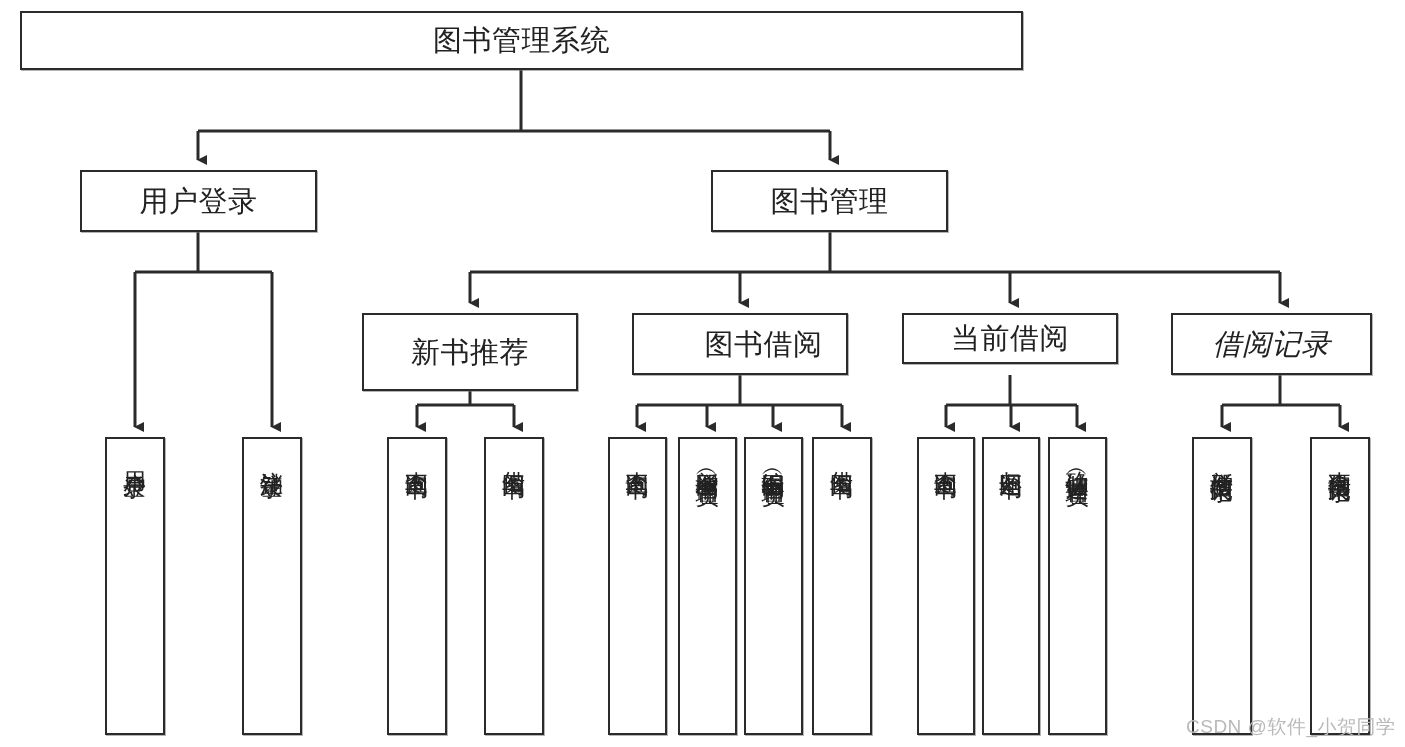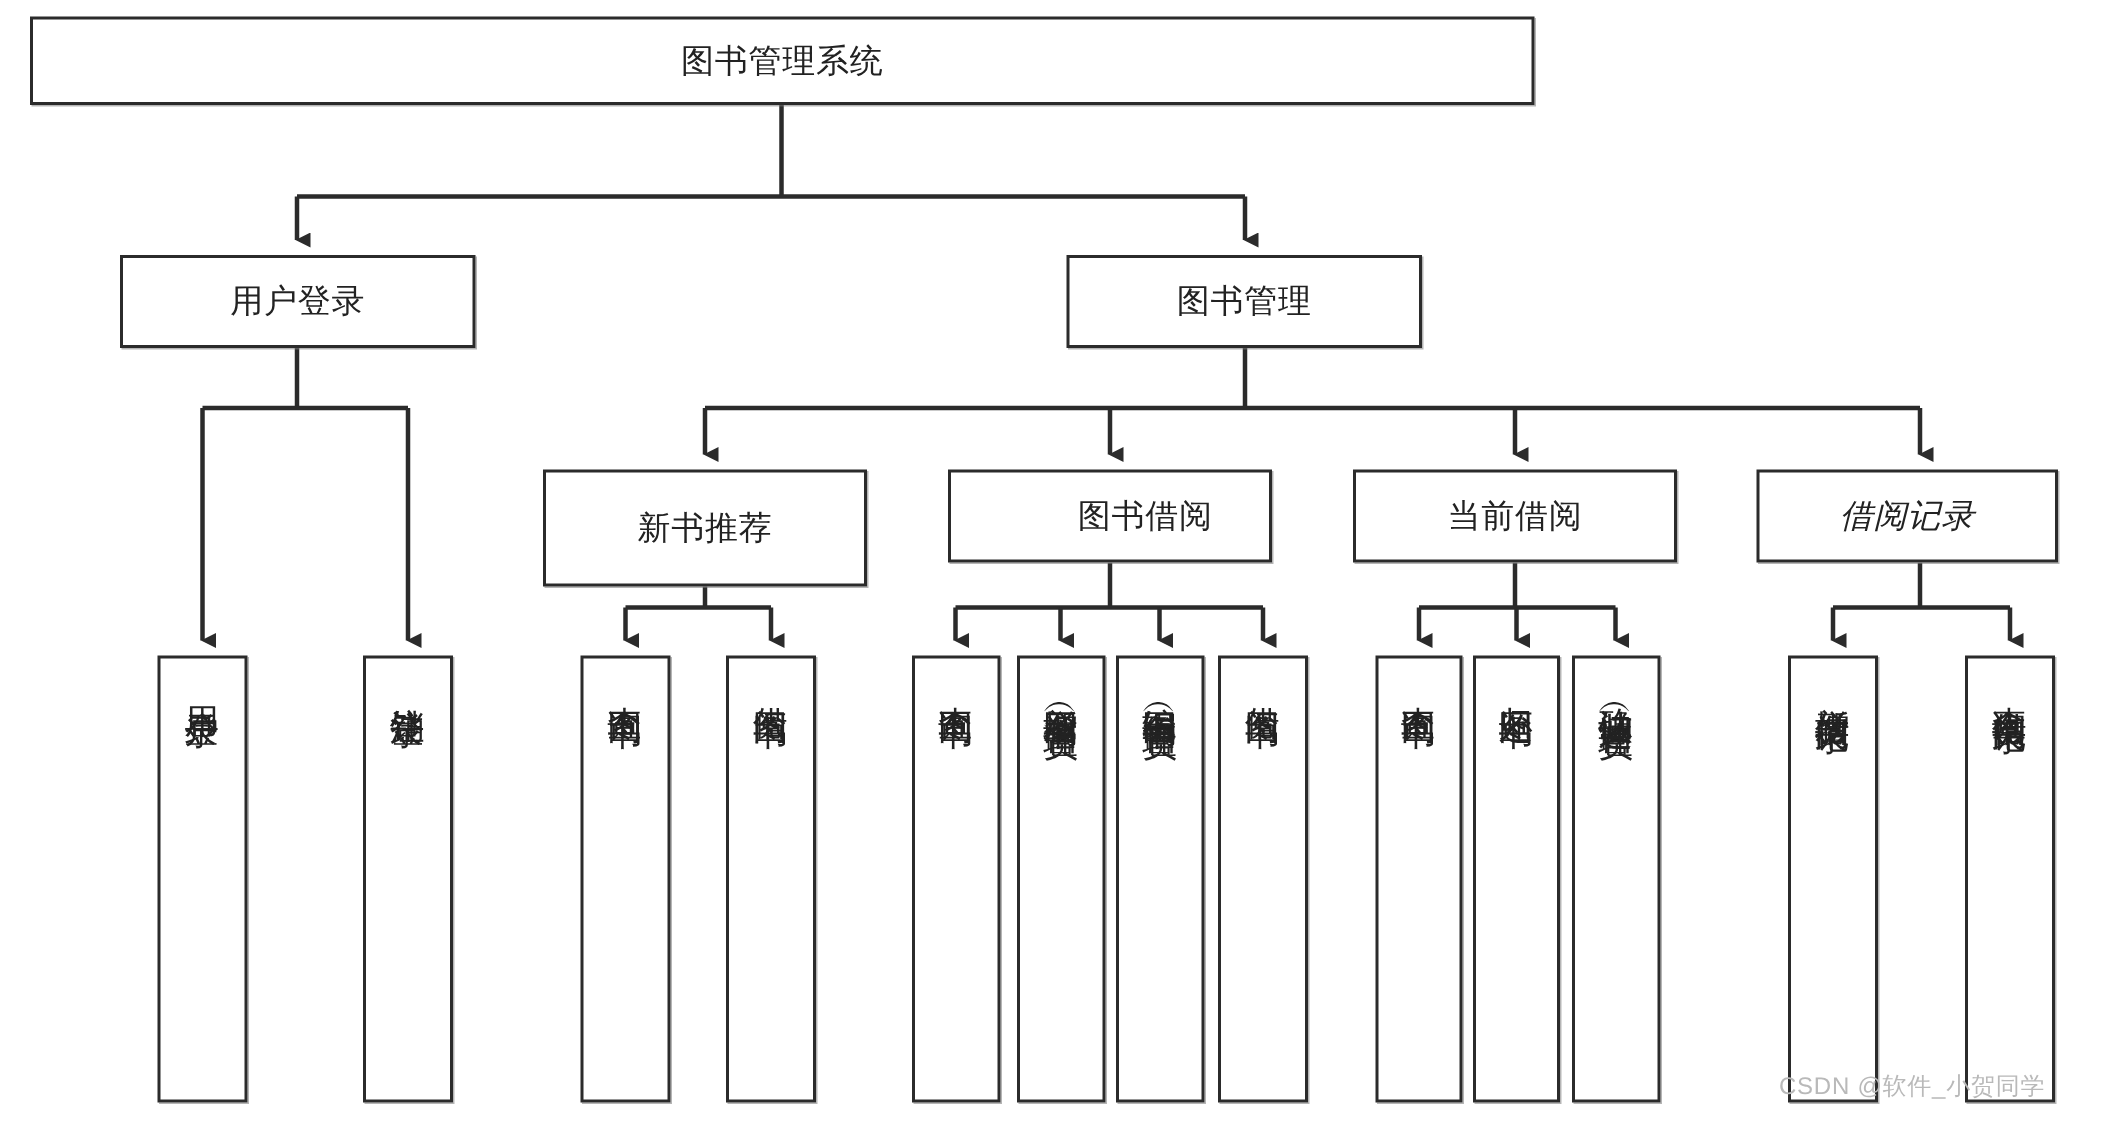--- a/index.html
+++ b/index.html
@@ -37,40 +37,40 @@
     color: #222222;
     box-shadow: 1px 1px 0 rgba(120,120,120,0.55);
   }
   .node .label {
     display: block;
     text-align: center;
     line-height: 1.18;
     letter-spacing: 0.5px;
   }
   .node.horiz .label {
-    font-size: 22px;
+    font-size: 29px;
     writing-mode: horizontal-tb;
   }
   .node.vert {
     align-items: flex-start;
     padding-top: 14px;
   }
   .node.vert .label {
     writing-mode: vertical-rl;
     text-orientation: upright;
     font-size: 23px;
     line-height: 1.05;
     letter-spacing: 2px;
     white-space: nowrap;
   }
   #watermark {
     position: absolute;
     left: 1186px;
     top: 714px;
-    font-size: 16px;
+    font-size: 19px;
     color: #b9b9b9;
     letter-spacing: 0.5px;
     white-space: nowrap;
     user-select: none;
   }
 </style>
 </head>
 <body>
 
 <div id="canvas">
@@ -135,21 +135,21 @@
   <div class="node horiz" style="left:711px; top:170px; width:237px; height:62px;">
     <span class="label">图书管理</span>
   </div>
 
   <div class="node horiz" style="left:362px; top:313px; width:216px; height:78px;">
     <span class="label">新书推荐</span>
   </div>
   <div class="node horiz" style="left:632px; top:313px; width:216px; height:62px;padding-left:47px;">
     <span class="label">图书借阅</span>
   </div>
-  <div class="node horiz" style="left:902px; top:313px; width:216px; height:62px;">
+  <div class="node horiz" style="left:902px; top:313px; width:216px; height:51px;">
     <span class="label">当前借阅</span>
   </div>
   <div class="node horiz" style="left:1171px; top:313px; width:201px; height:62px;font-style:italic;">
     <span class="label">借阅记录</span>
   </div>
 
   <div class="node vert" style="left:105px; top:437px; width:60px; height:298px;">
     <span class="label">用户登录</span>
   </div>
   <div class="node vert" style="left:242px; top:437px; width:60px; height:298px;">

